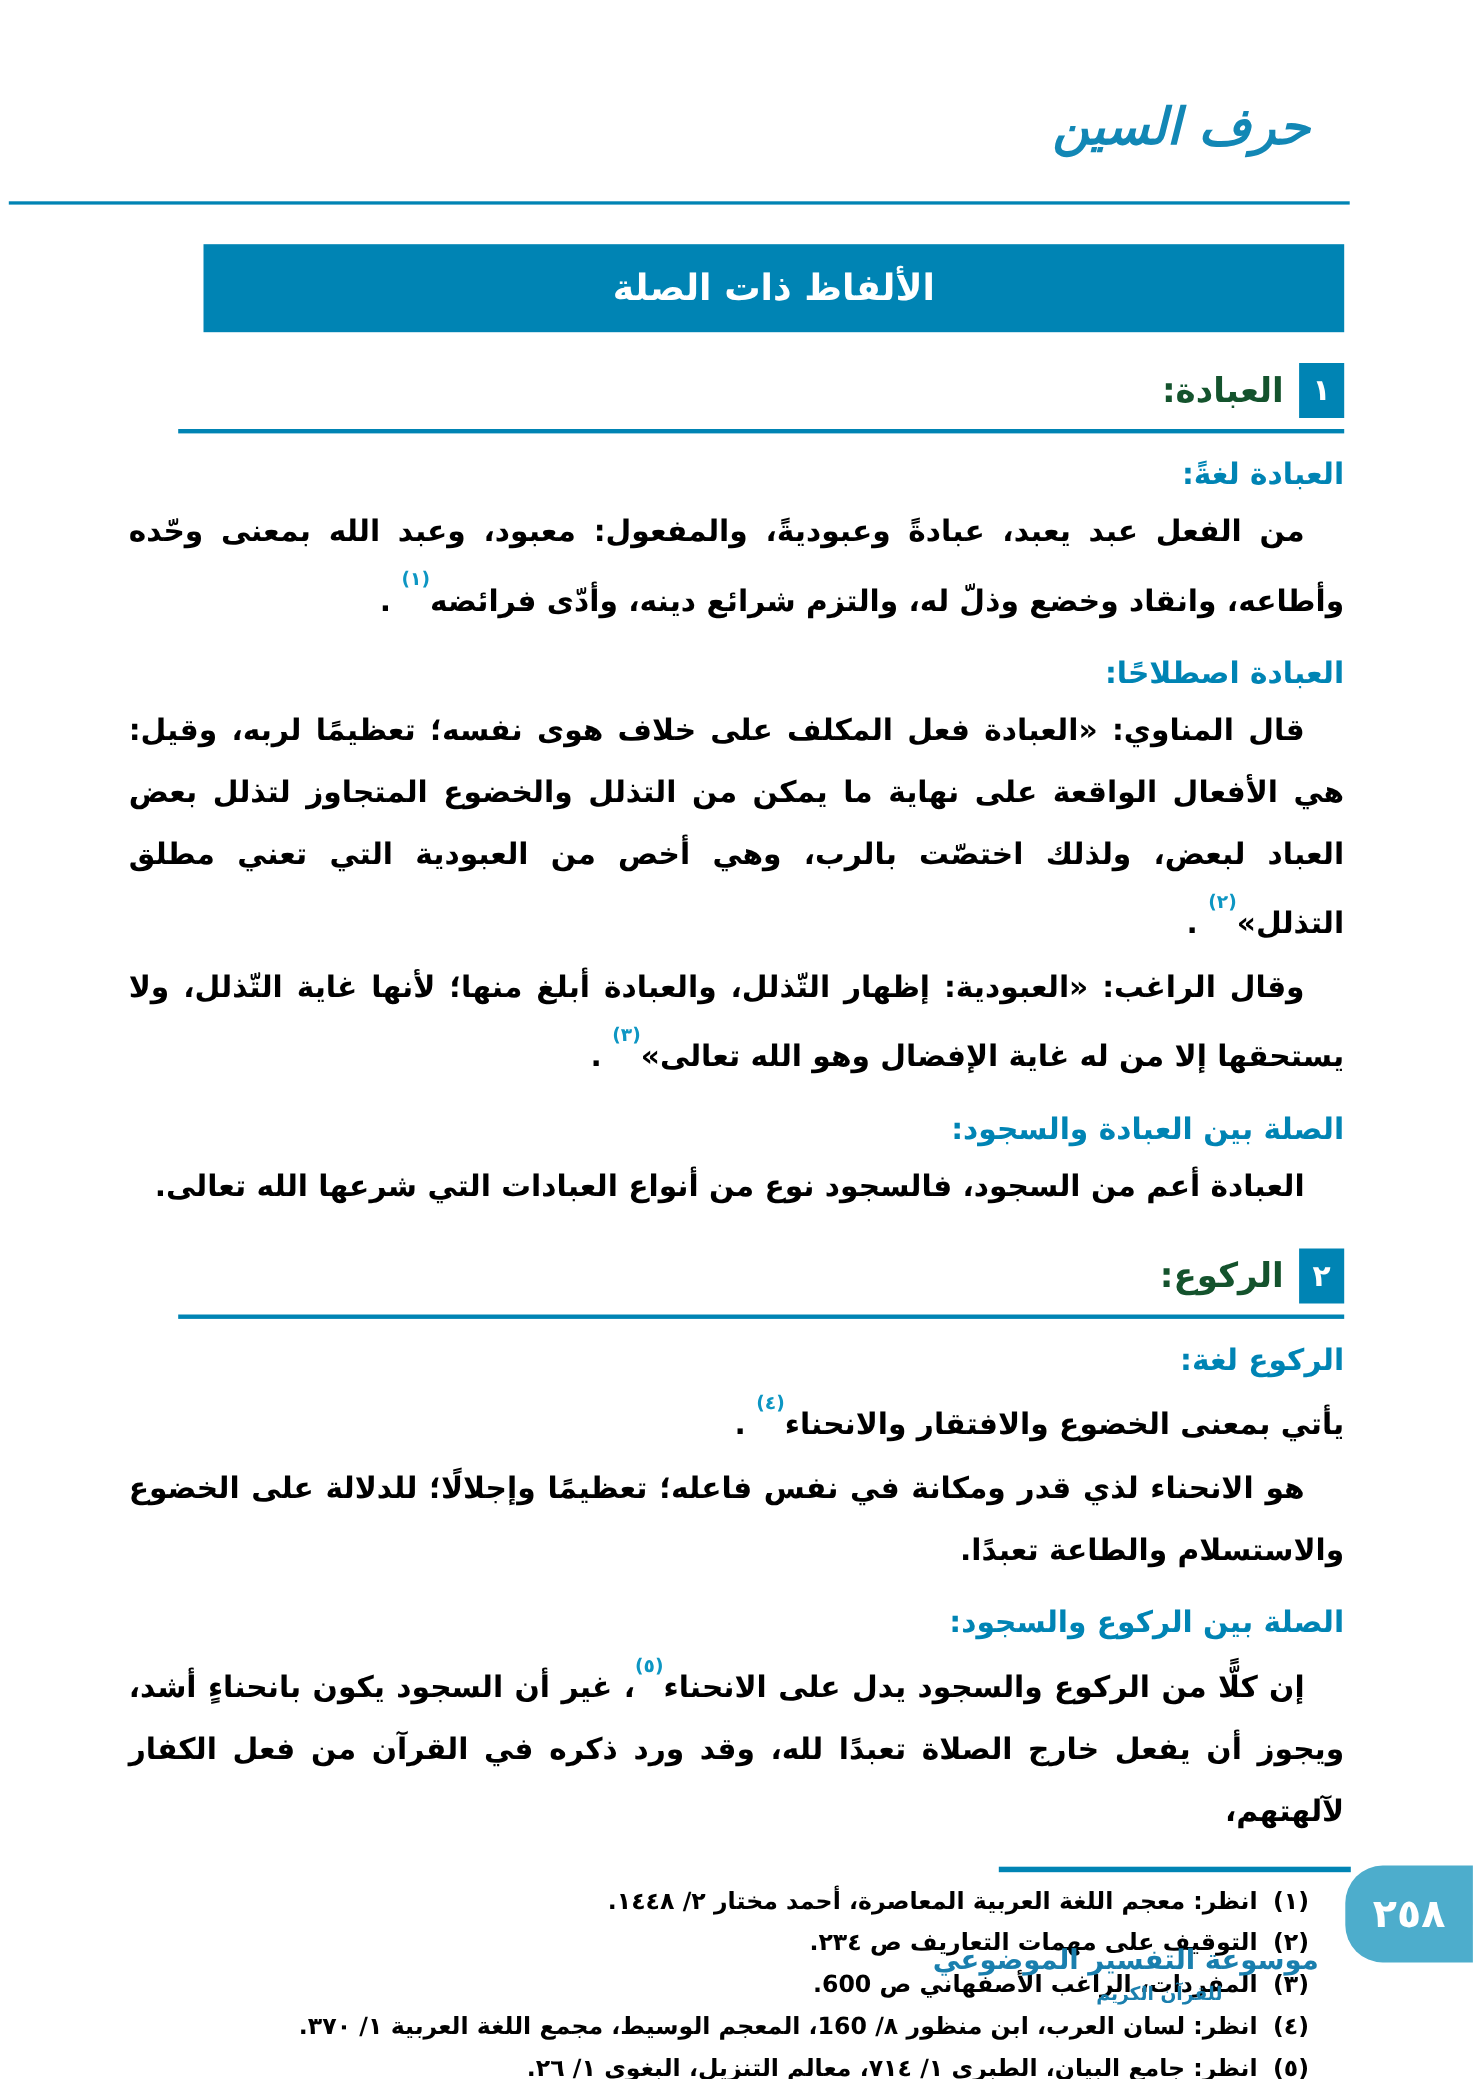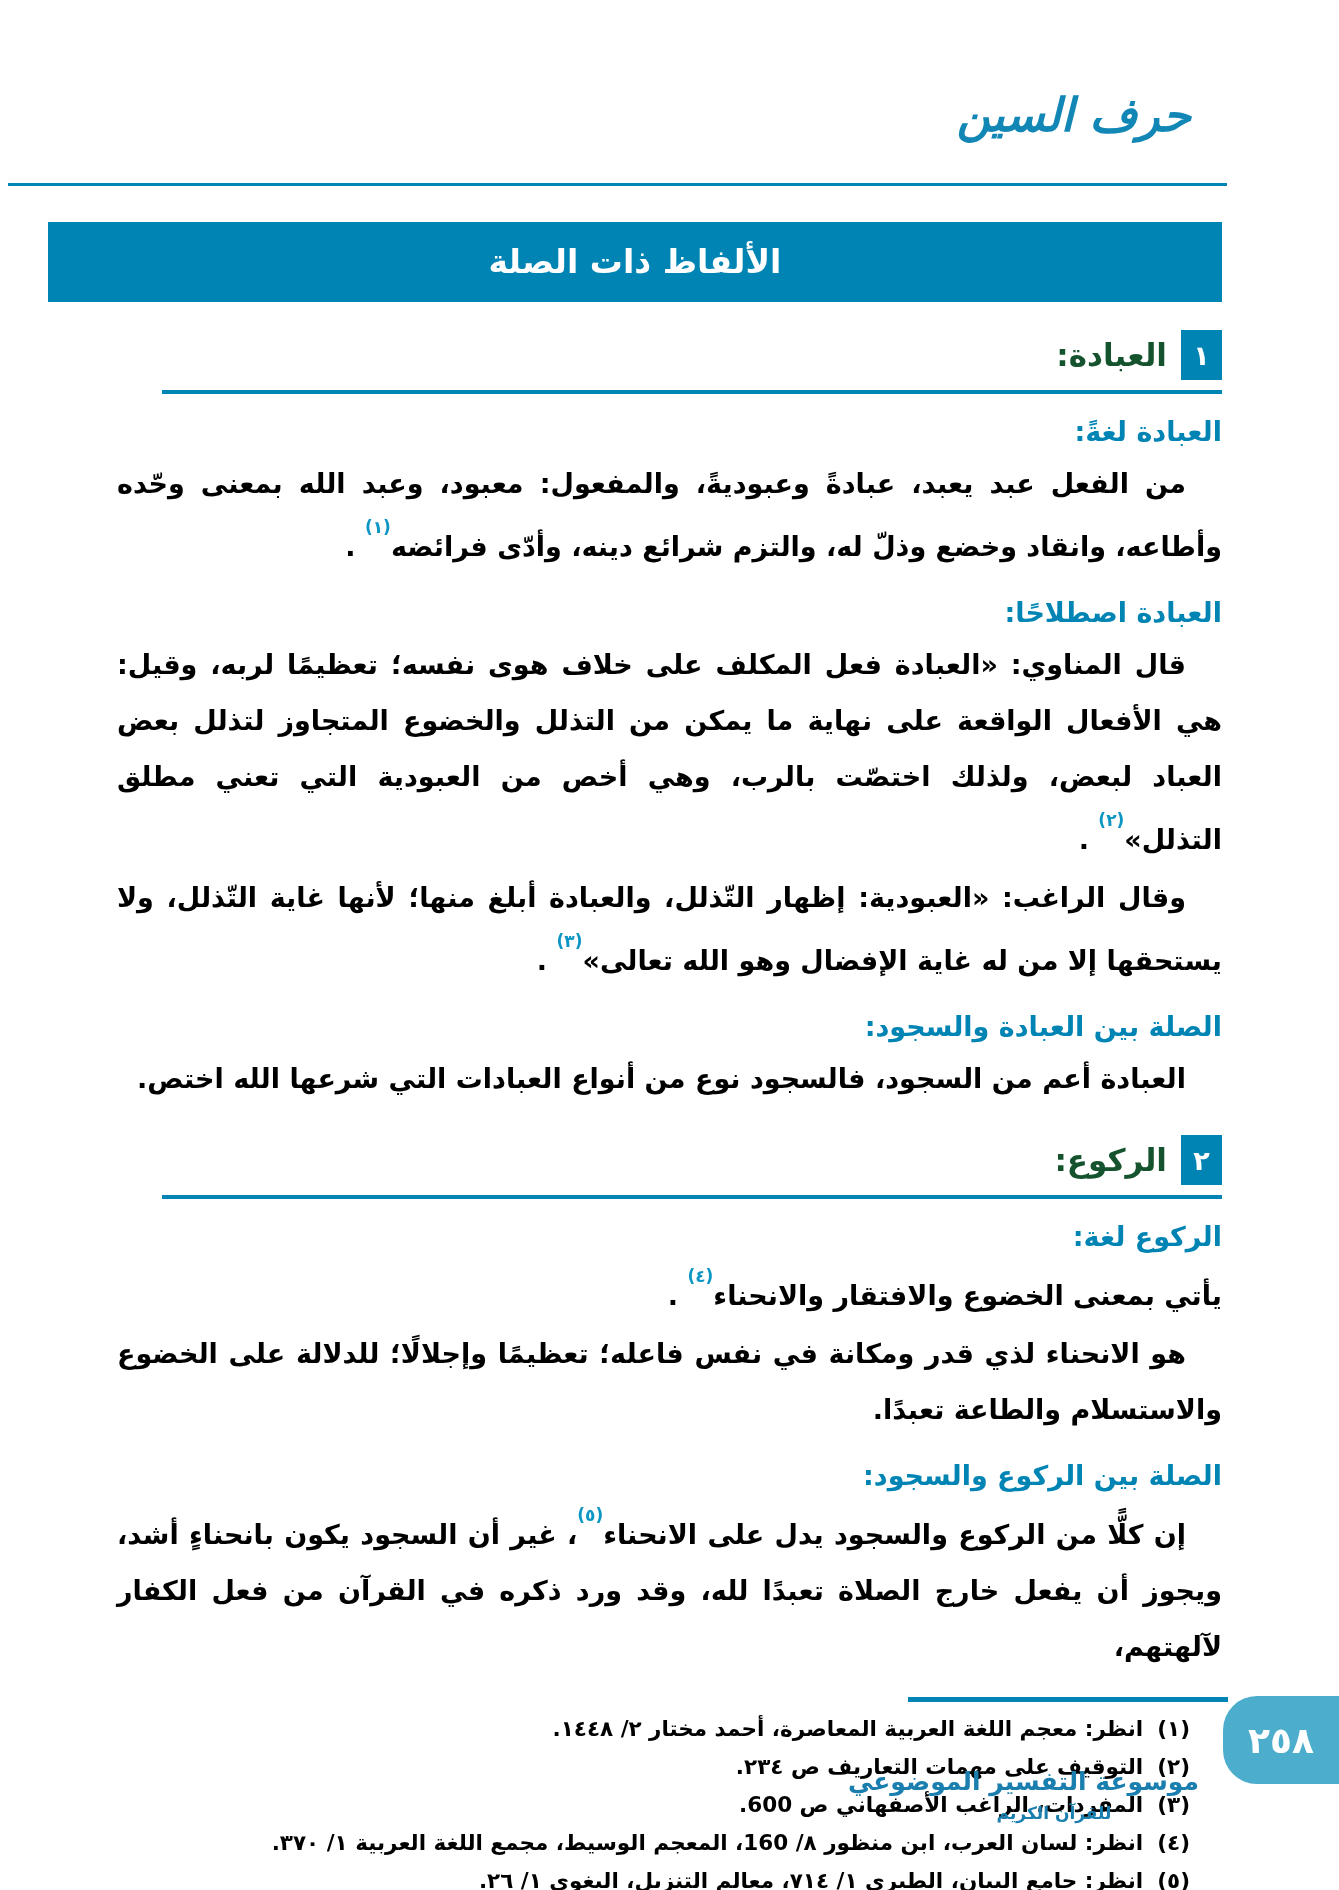--- a/index.html
+++ b/index.html
@@ -13,21 +13,21 @@
     position:absolute; top:88px; right:148px;
     font-size:46px; font-weight:bold; color:#1287b5;
     font-style:italic; letter-spacing:-1px;
   }
   .head-rule {
     position:absolute; top:183px; left:8px; width:1219px; height:3px;
     background:#0084b4;
   }
   .content { position:absolute; top:222px; right:117px; left:117px; }
   .banner {
-    width:1174px; height:80px; margin-right:0; margin-left:auto;
+    width:1037px; height:80px; margin-right:0; margin-left:auto;
     background:#0084b4; color:#ffffff; text-align:center;
     font-size:33px; font-weight:bold; line-height:80px;
   }
   .sec-head { margin-top:28px; display:flex; align-items:center; gap:14px; }
   .sec-num {
     width:41px; height:50px; background:#0084b4; color:#fff;
     font-size:27px; font-weight:bold;
     display:flex; align-items:center; justify-content:center; flex:0 0 auto;
   }
   .sec-title { color:#14532d; font-size:31px; font-weight:bold; }
@@ -85,21 +85,21 @@
       <div class="sec-rule"></div>
 
       <div class="sub">العبادة لغةً:</div>
       <p class="para indent"><span>من الفعل عبد يعبد، عبادةً وعبوديةً، والمفعول: معبود، وعبد الله بمعنى وحّده وأطاعه، وانقاد وخضع وذلّ له، والتزم شرائع دينه، وأدّى فرائضه</span><sup class="ref">(١)</sup><span> .</span></p>
 
       <div class="sub">العبادة اصطلاحًا:</div>
       <p class="para indent"><span>قال المناوي: «العبادة فعل المكلف على خلاف هوى نفسه؛ تعظيمًا لربه، وقيل: هي الأفعال الواقعة على نهاية ما يمكن من التذلل والخضوع المتجاوز لتذلل بعض العباد لبعض، ولذلك اختصّت بالرب، وهي أخص من العبودية التي تعني مطلق التذلل»</span><sup class="ref">(٢)</sup><span> .</span></p>
       <p class="para indent"><span>وقال الراغب: «العبودية: إظهار التّذلل، والعبادة أبلغ منها؛ لأنها غاية التّذلل، ولا يستحقها إلا من له غاية الإفضال وهو الله تعالى»</span><sup class="ref">(٣)</sup><span> .</span></p>
 
       <div class="sub">الصلة بين العبادة والسجود:</div>
-      <p class="para indent"><span>العبادة أعم من السجود، فالسجود نوع من أنواع العبادات التي شرعها الله اختص.</span></p>
+      <p class="para indent"><span>العبادة أعم من السجود، فالسجود نوع من أنواع العبادات التي شرعها الله تعالى.</span></p>
     </section>
 
     <section>
       <div class="sec-head">
         <div class="sec-num">٢</div>
         <div class="sec-title">الركوع:</div>
       </div>
       <div class="sec-rule"></div>
 
       <div class="sub">الركوع لغة:</div>

